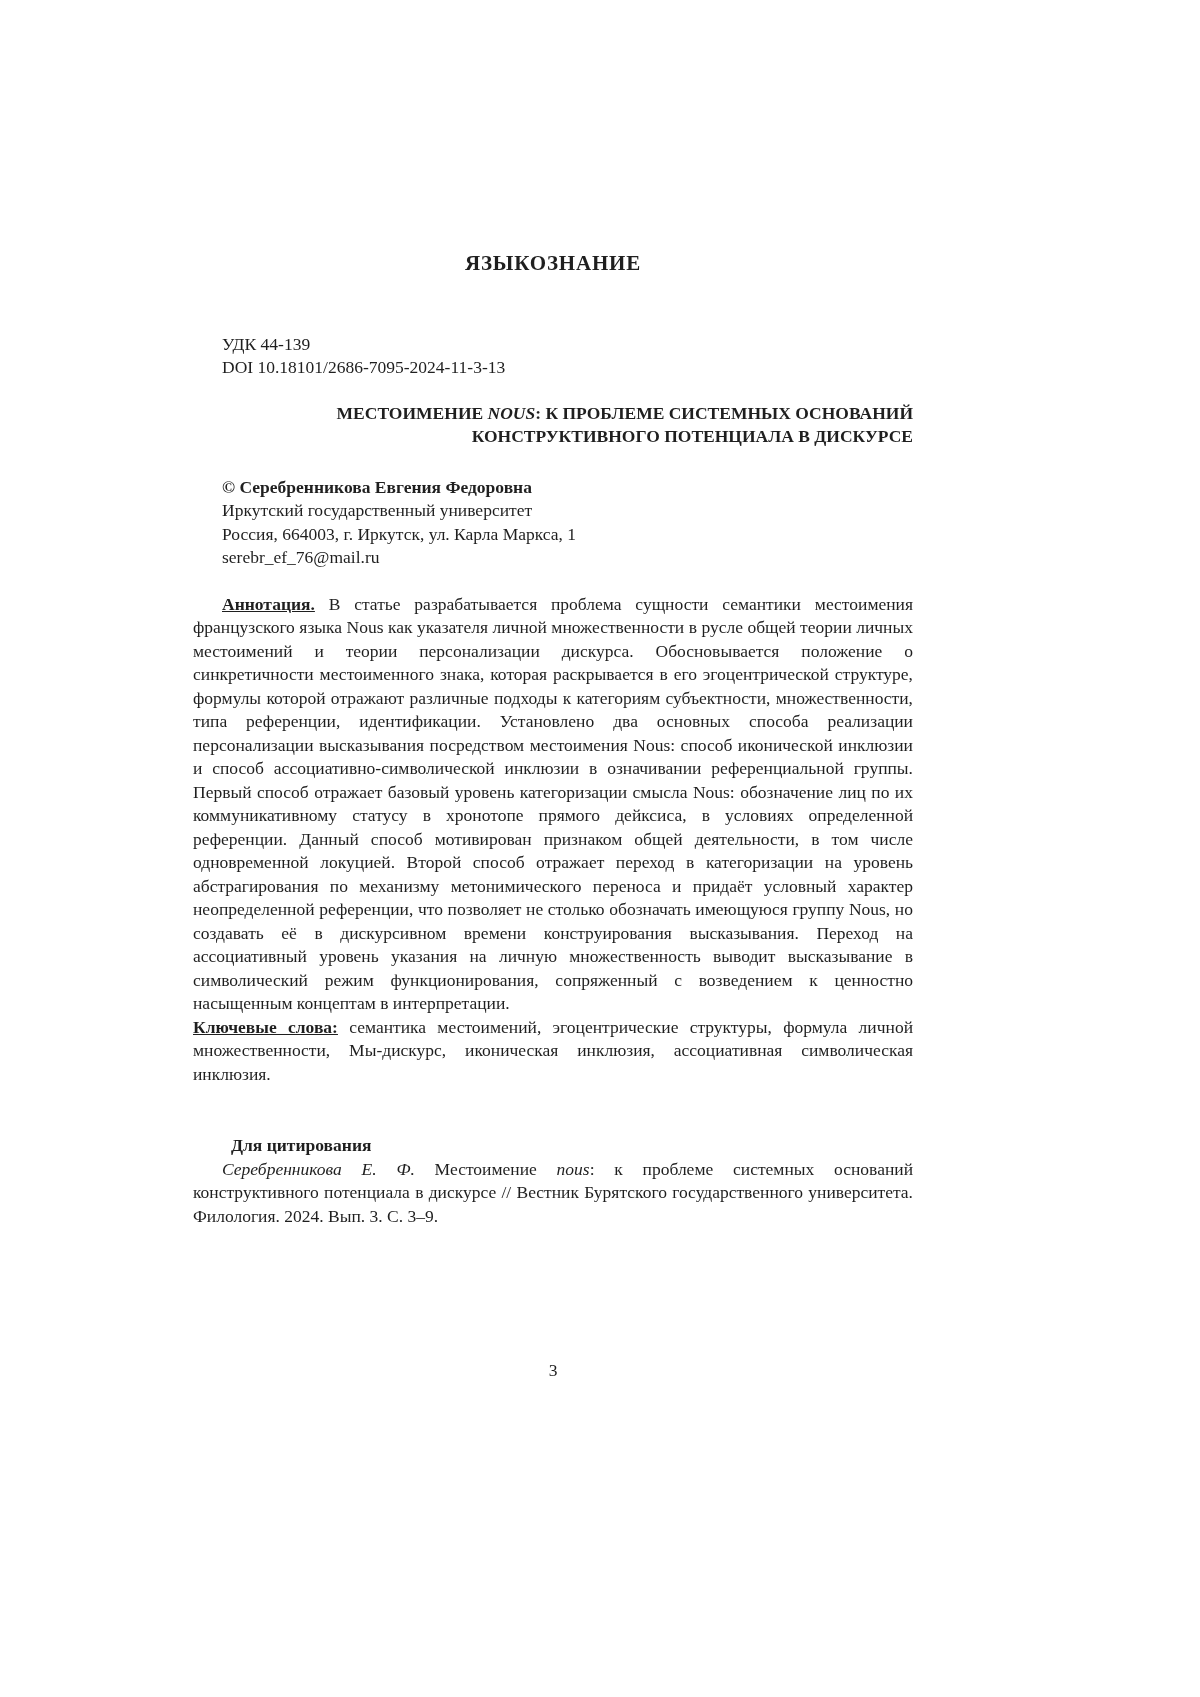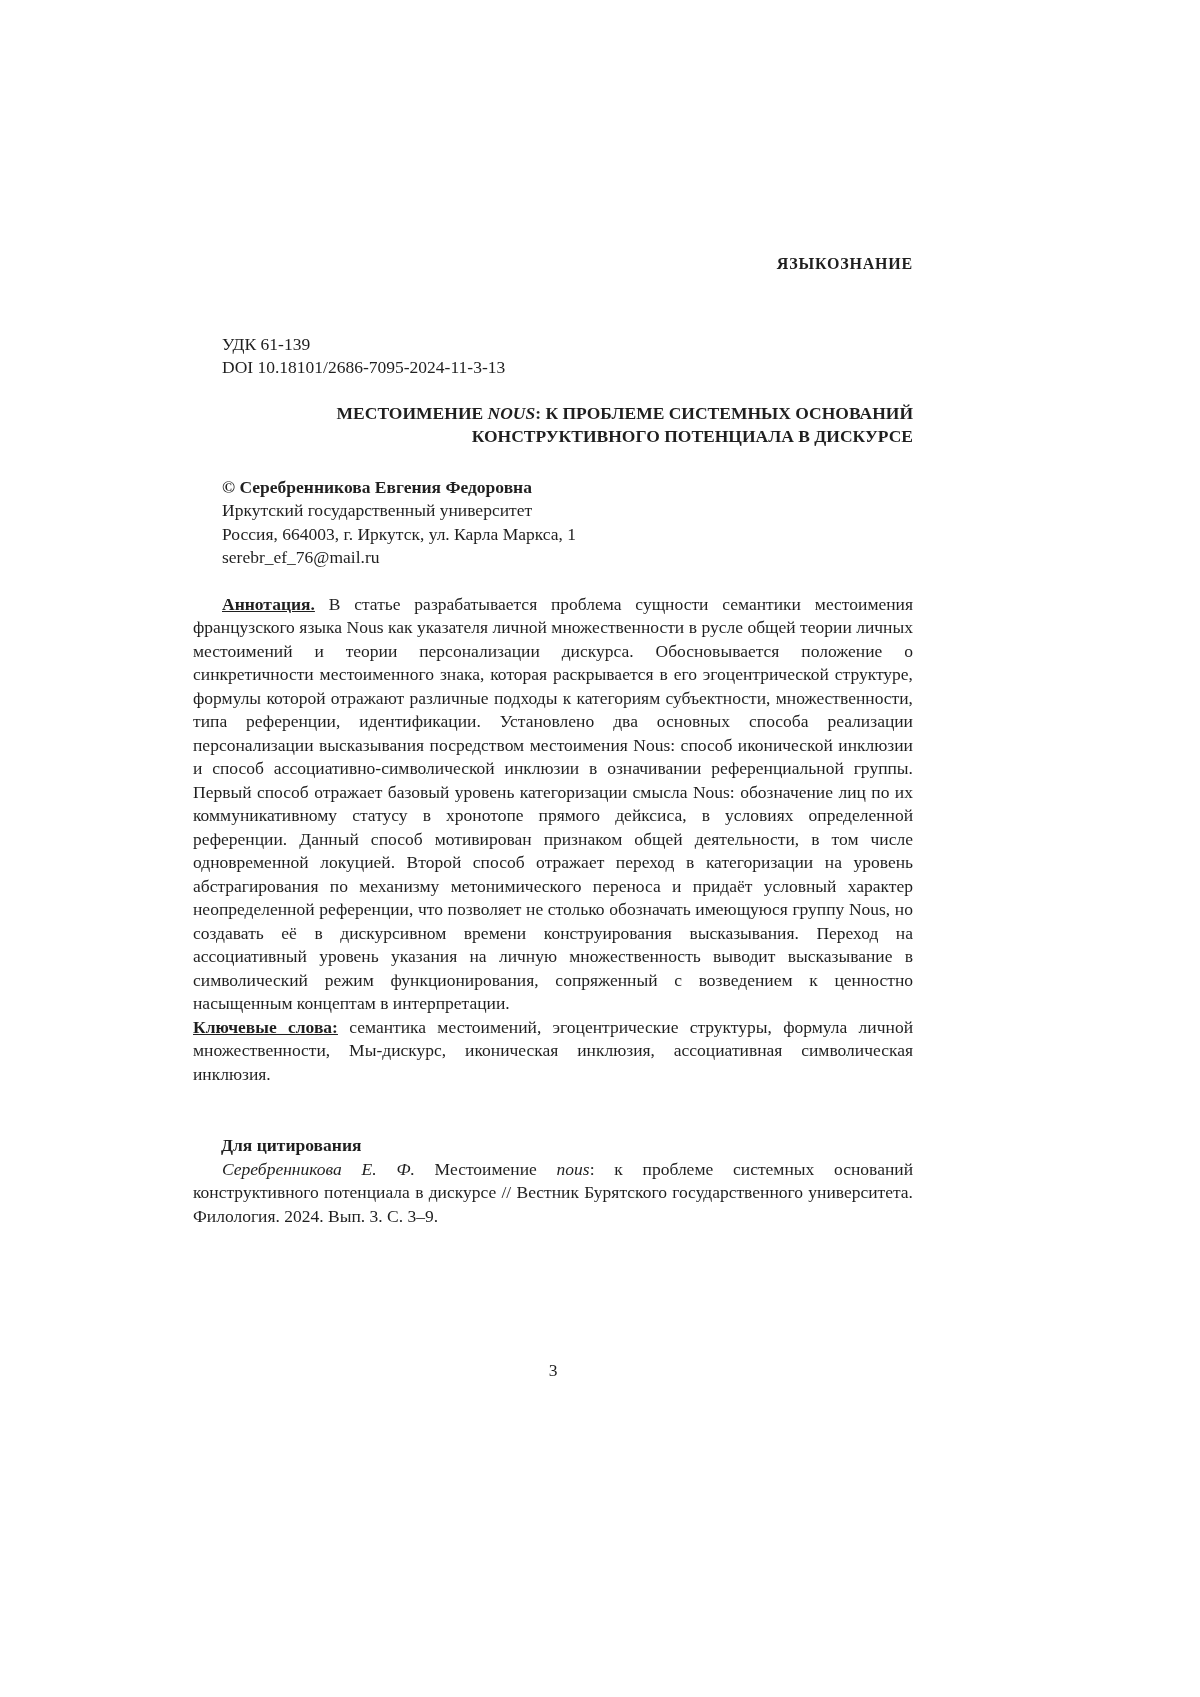--- a/index.html
+++ b/index.html
@@ -22,23 +22,23 @@
   }
   .content {
     position: absolute;
     top: 252px;
     left: 193px;
     width: 720px;
     font-size: 17.5px;
     line-height: 23.5px;
   }
   .section-heading {
-    font-size: 16px;
+    font-size: 21px;
     font-weight: bold;
-    text-align: right;
+    text-align: center;
     letter-spacing: 0.8px;
     margin: 0 0 57px 0;
   }
   .meta {
     margin: 0 0 22px 29px;
   }
   .meta p { margin: 0; }
   .article-title {
     font-size: 17.5px;
     font-weight: bold;
@@ -54,21 +54,21 @@
   .author-block p { margin: 0; font-family: Liberation Serif, serif; }
   .author-name { font-weight: bold; }
   .para {
     margin: 0;
     text-align: justify;
   }
   .indent { text-indent: 29px; }
   .lead { font-weight: bold; text-decoration: underline; }
   .cite-heading {
     font-weight: bold;
-    margin: 48px 0 0 28px;
+    margin: 48px 0 0 38px;
   }
   .cite-para {
     margin: 0;
     text-align: justify;
     text-indent: 29px;
   }
   .ital { font-style: italic; margin-top: 48px; }
   .page-number {
     position: absolute;
     top: 1360px;
@@ -80,21 +80,21 @@
 </style>
 </head>
 <body>
 
 <div class="page">
   <div class="content">
 
     <h1 class="section-heading">ЯЗЫКОЗНАНИЕ</h1>
 
     <div class="meta">
-      <p>УДК 61-139</p>
+      <p>УДК 44-139</p>
       <p>DOI 10.18101/2686-7095-2024-11-3-13</p>
     </div>
 
     <h2 class="article-title">
       <span class="line"><span>МЕСТОИМЕНИЕ </span><span class="bold-italic">NOUS</span><span>: К ПРОБЛЕМЕ СИСТЕМНЫХ ОСНОВАНИЙ</span></span>
       <span class="line">КОНСТРУКТИВНОГО ПОТЕНЦИАЛА В ДИСКУРСЕ</span>
     </h2>
 
     <div class="author-block">
       <p class="author-name">© Серебренникова Евгения Федоровна</p>

